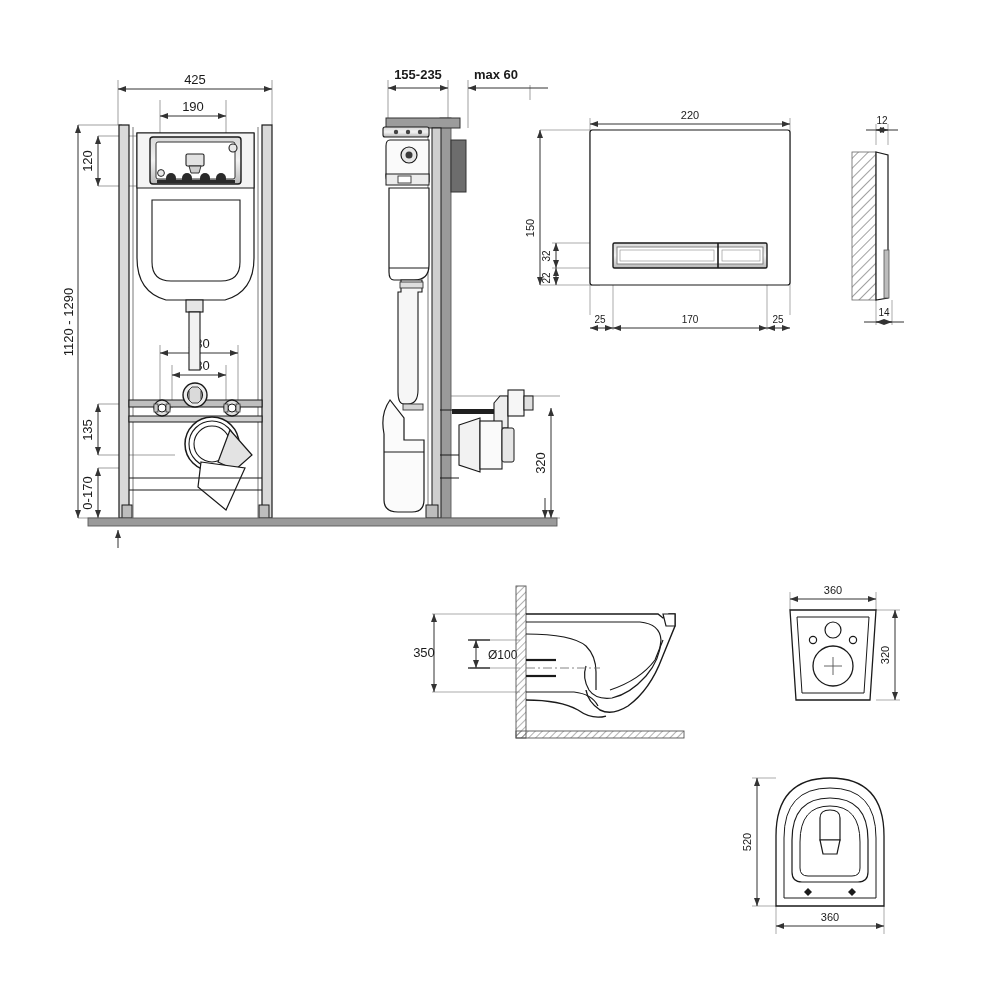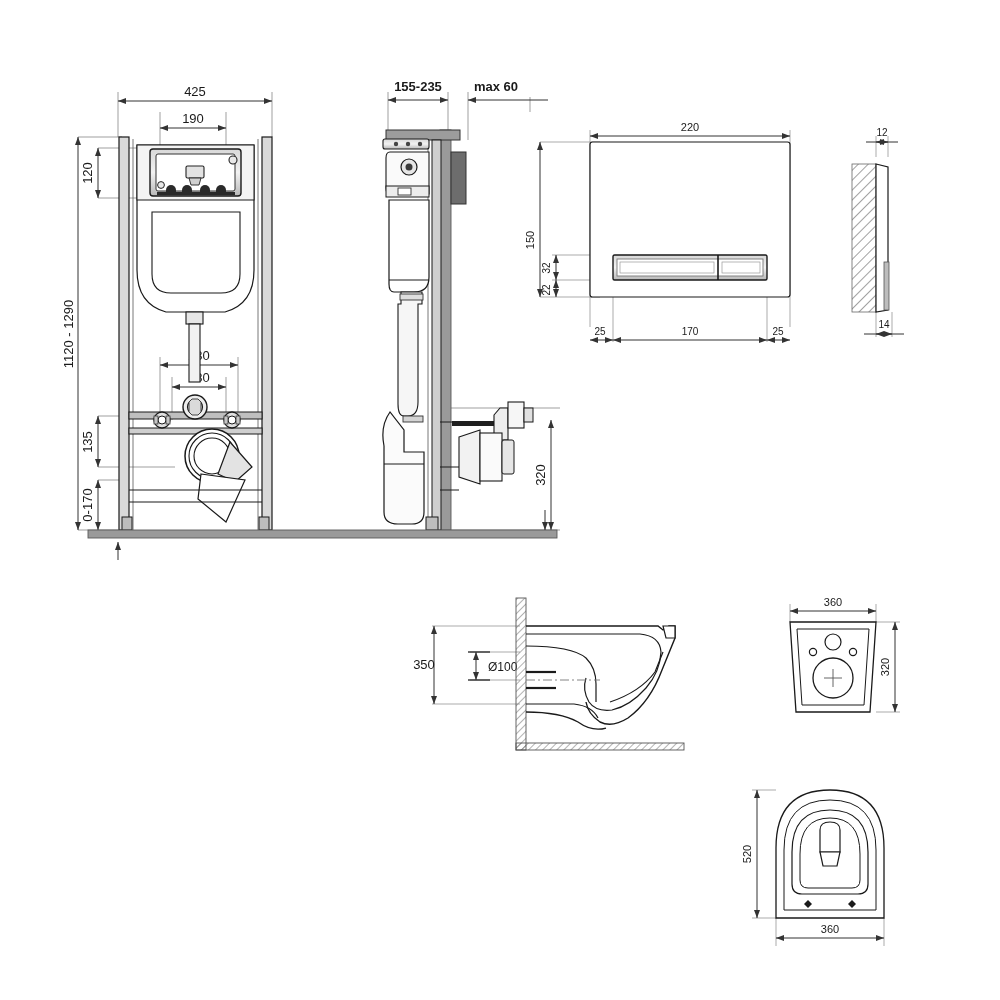--- a/index.html
+++ b/index.html
@@ -1,19 +1,19 @@
 <!DOCTYPE html>
 <html><head>
 <meta charset="utf-8">
 <title>Technical Drawing</title>
 <style>
   html,body{margin:0;padding:0;background:#ffffff;}
   body{width:1000px;height:1000px;position:relative;overflow:hidden;
        font-family:"Liberation Sans","DejaVu Sans",sans-serif;}
-  #sheet{position:absolute;left:0;top:12px;width:1000px;height:956px;}
+  #sheet{position:absolute;left:0;top:0;width:1000px;height:956px;}
   svg{display:block;}
   .dimtxt{font-family:"Liberation Sans","DejaVu Sans",sans-serif;fill:#1a1a1a;}
 </style>
 </head>
 <body>
 
 <div id="sheet">
 <svg width="1000" height="1000" viewBox="0 0 1000 1000">
   <defs>
     <marker id="ar" markerWidth="9" markerHeight="9" refX="8" refY="3" orient="auto" markerUnits="strokeWidth">

